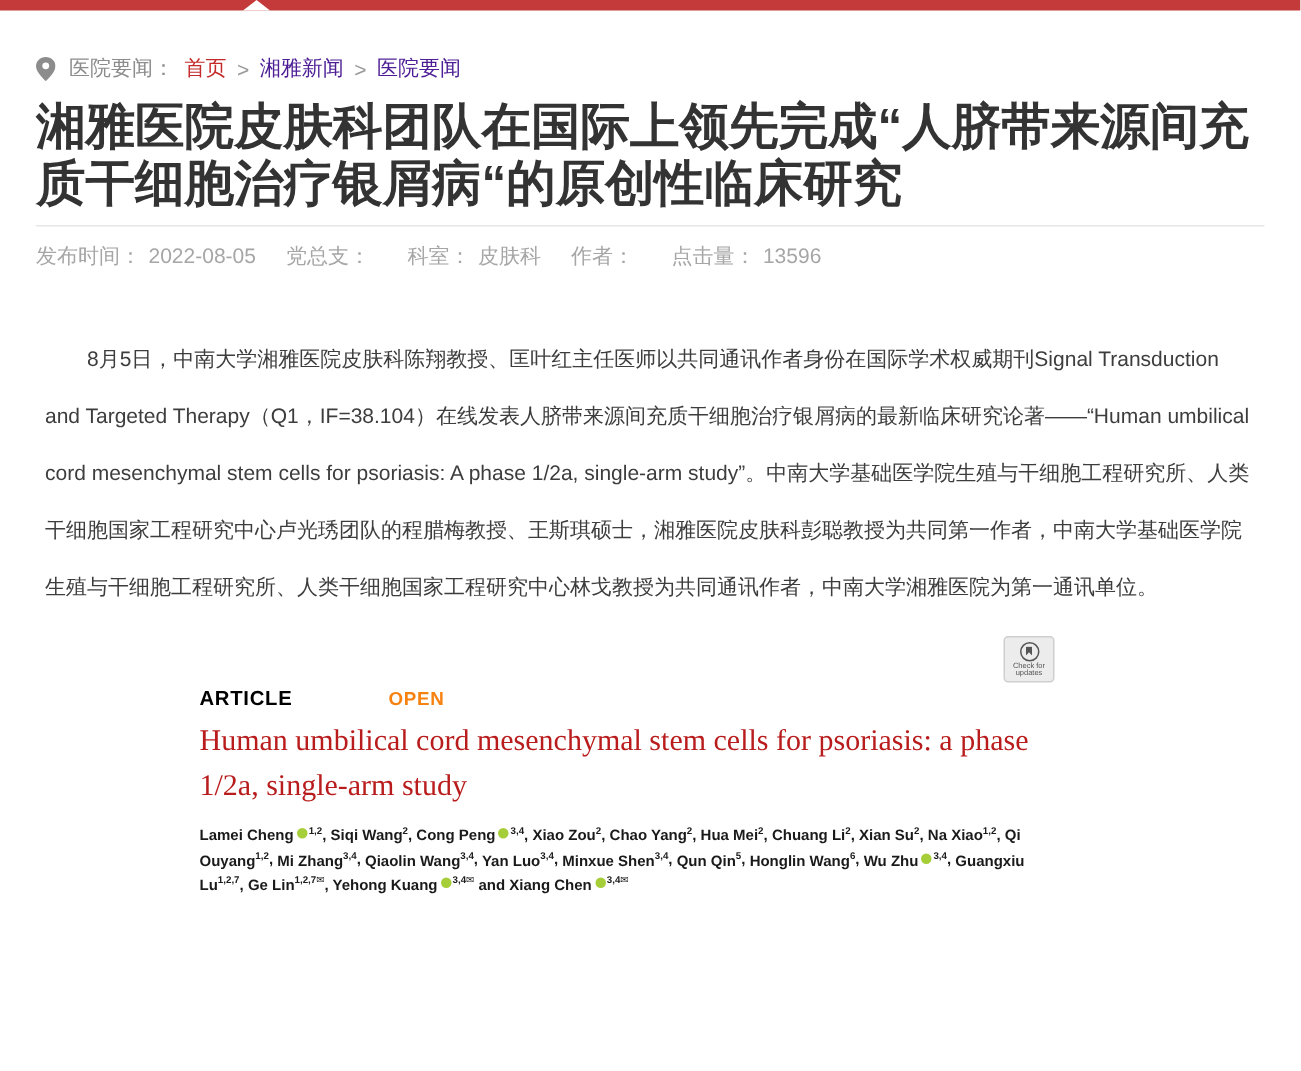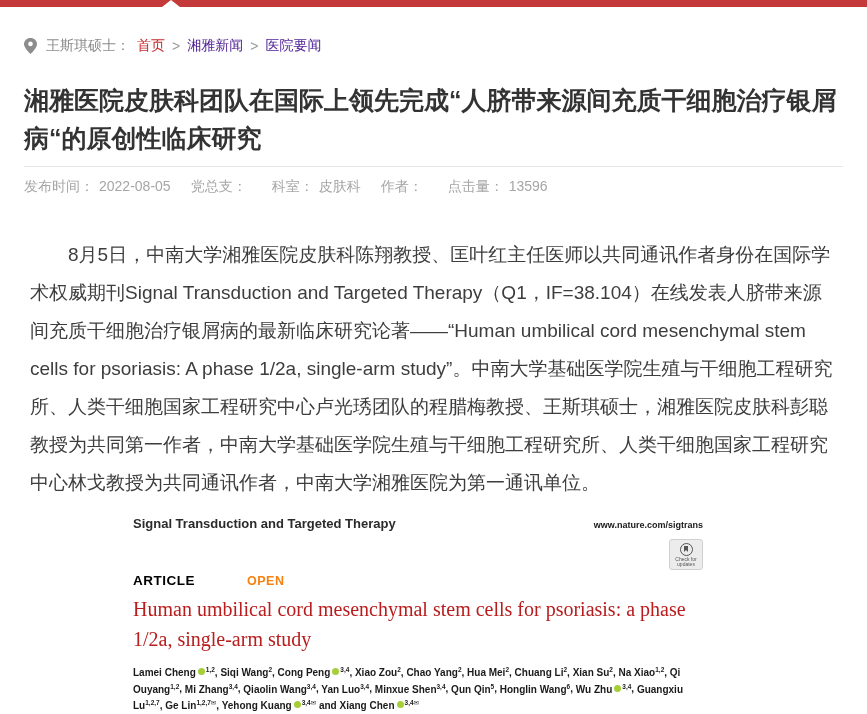--- a/index.html
+++ b/index.html
@@ -14,53 +14,53 @@
 
   
   .breadcrumb { margin:30px 24px 0; display:flex; align-items:center; gap:7px;
                 font-size:14px; color:#8c8c8c; }
   .breadcrumb .pin { display:inline-flex; margin-right:2px; }
   .breadcrumb a.home { color:#c42a2a; text-decoration:none; cursor:pointer; }
   .breadcrumb .crumb { color:#4c1d95; cursor:pointer;font-family:Liberation Mono, monospace; }
   .breadcrumb .sep { color:#9a9a9a; }
 
   
-  h1.article-title { margin:26px 24px 0; width:819px; font-size:25px; line-height:38px;
+  h1.article-title { margin:10px 24px 0; width:819px; font-size:33px; line-height:38px;
                      font-weight:bold; color:#333; }
 
   .divider { margin:9px 24px 0; border-top:1px solid #e6e6e6; }
 
   
   .meta { margin:11px 24px 0; font-size:14px; color:#a6a6a6; display:flex; }
   .meta .pair { margin-right:20px; white-space:nowrap; }
   .meta .pair .val { margin-left:5px; }
 
   
-  .body-paragraph { margin:40px 30px 0; width:807px; font-size:19px; line-height:38px;
+  .body-paragraph { margin:40px 30px 0; width:807px; font-size:14px; line-height:38px;
                     color:#3d3d3d; text-indent:2em; }
 
   
   .paper { margin:14px 0 0 133px; width:570px; color:#111; }
   .paper .journal-row { display:flex; justify-content:space-between; align-items:baseline; }
   .paper .journal-name { font-size:13px; font-weight:bold; color:#2b2b2b; }
   .paper .journal-site { font-size:9px; font-weight:bold; color:#1a1a1a; }
 
   .badge-row { display:flex; justify-content:flex-end; margin-top:8px; height:32px; }
   .updates-badge { width:34px; height:31px; background:#ececec; border:1px solid #cfcfcf;
                    border-radius:3px; display:flex; flex-direction:column; align-items:center;
                    justify-content:center; gap:1px; }
   .updates-badge .ring { width:13px; height:13px; border:1.5px solid #555; border-radius:50%;
                          display:flex; align-items:center; justify-content:center; }
   .updates-badge .bookmark { width:4px; height:6px; background:#555;
                              clip-path:polygon(0 0,100% 0,100% 100%,50% 65%,0 100%); }
   .updates-badge .badge-text { font-size:5px; line-height:5px; color:#555; text-align:center; }
 
   .article-row { display:flex; align-items:baseline; gap:52px; margin-top:2px; }
   .article-label { font-size:13.5px; font-weight:bold; letter-spacing:.5px; color:#000; }
-  .open-label { font-size:12.5px; font-weight:bold; color:#f68212; letter-spacing:.5px; }
+  .open-label { font-size:12.5px; font-weight:bold; color:#f68212; letter-spacing:.5px;margin-left:12px; }
 
   .paper-title { margin-top:6px; font-family:"Liberation Serif","DejaVu Serif",serif;
                  font-size:20px; line-height:30px; font-weight:normal; color:#b91c1c; }
 
   .authors { margin-top:9px; font-size:10px; line-height:13px; font-weight:600; color:#1a1a1a; }
   .authors sup { font-size:6.5px; }
   .orcid { display:inline-block; width:7px; height:7px; border-radius:50%;
            background:#a6ce39; margin:0 1px 0 2px; vertical-align:1px; }
 </style>
 </head>
@@ -70,21 +70,21 @@
   <div class="topbar-notch"></div>
 </div>
 
 <div class="breadcrumb">
   <span class="pin">
     <svg width="13" height="16" viewBox="0 0 13 16">
       <path d="M6.5 0C2.9 0 0 2.7 0 6.1 0 10.4 6.5 16 6.5 16S13 10.4 13 6.1C13 2.7 10.1 0 6.5 0z" fill="#8c8c8c"></path>
       <circle cx="6.5" cy="5.9" r="2.3" fill="#ffffff"></circle>
     </svg>
   </span>
-  <span>王斯琪硕士：</span>
+  <span>医院要闻：</span>
   <a class="home">首页</a>
   <span class="sep">&gt;</span>
   <span class="crumb">湘雅新闻</span>
   <span class="sep">&gt;</span>
   <span class="crumb">医院要闻</span>
 </div>
 
 <h1 class="article-title">湘雅医院皮肤科团队在国际上领先完成“人脐带来源间充质干细胞治疗银屑病“的原创性临床研究</h1>
 
 <div class="divider"></div>
@@ -103,24 +103,20 @@
     <span>作者：</span><span class="val"></span>
   </span>
   <span class="pair">
     <span>点击量：</span><span class="val">13596</span>
   </span>
 </div>
 
 <p class="body-paragraph">8月5日，中南大学湘雅医院皮肤科陈翔教授、匡叶红主任医师以共同通讯作者身份在国际学术权威期刊Signal Transduction and Targeted Therapy（Q1，IF=38.104）在线发表人脐带来源间充质干细胞治疗银屑病的最新临床研究论著——“Human umbilical cord mesenchymal stem cells for psoriasis: A phase 1/2a, single-arm study”。中南大学基础医学院生殖与干细胞工程研究所、人类干细胞国家工程研究中心卢光琇团队的程腊梅教授、王斯琪硕士，湘雅医院皮肤科彭聪教授为共同第一作者，中南大学基础医学院生殖与干细胞工程研究所、人类干细胞国家工程研究中心林戈教授为共同通讯作者，中南大学湘雅医院为第一通讯单位。</p>
 
 <div class="paper">
-  <div class="journal-row">
-    <span class="journal-name">Signal Transduction and Targeted Therapy</span>
-    <span class="journal-site">www.nature.com/sigtrans</span>
-  </div>
 
   <div class="badge-row">
     <div class="updates-badge">
       <span class="ring">
           <span class="bookmark"></span>
         </span>
       <span class="badge-text">Check for updates</span>
     </div>
   </div>
 

